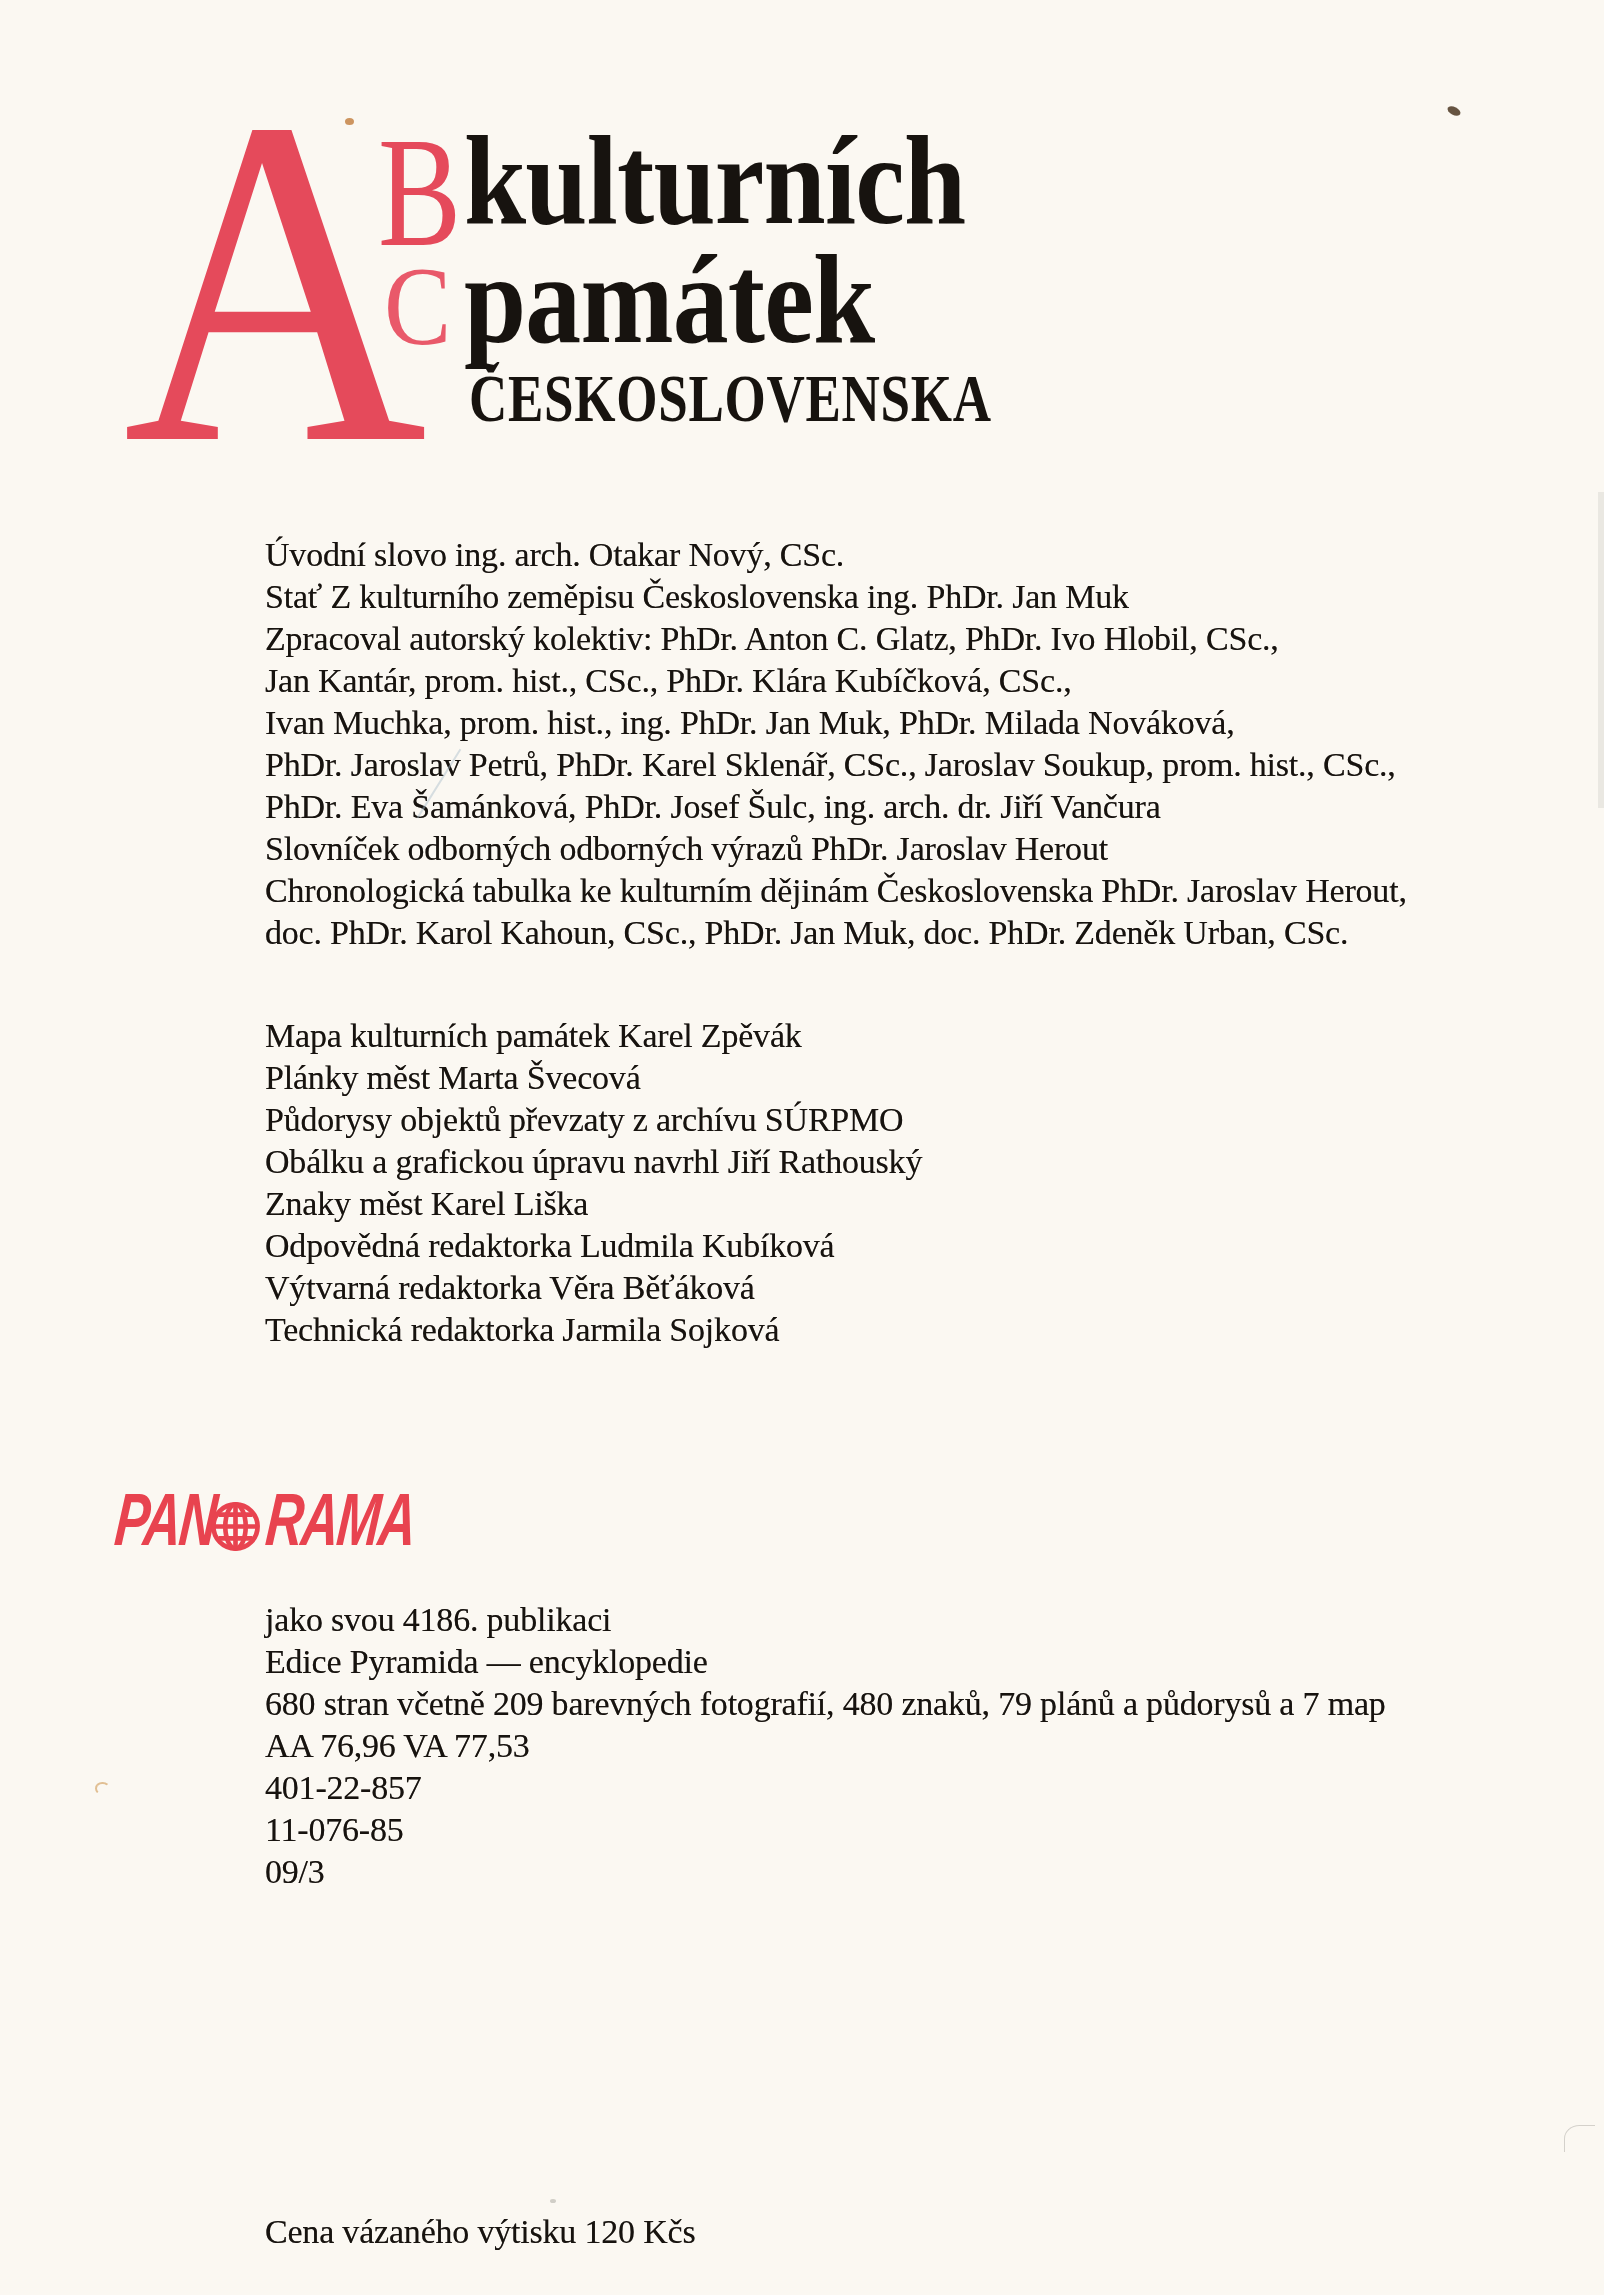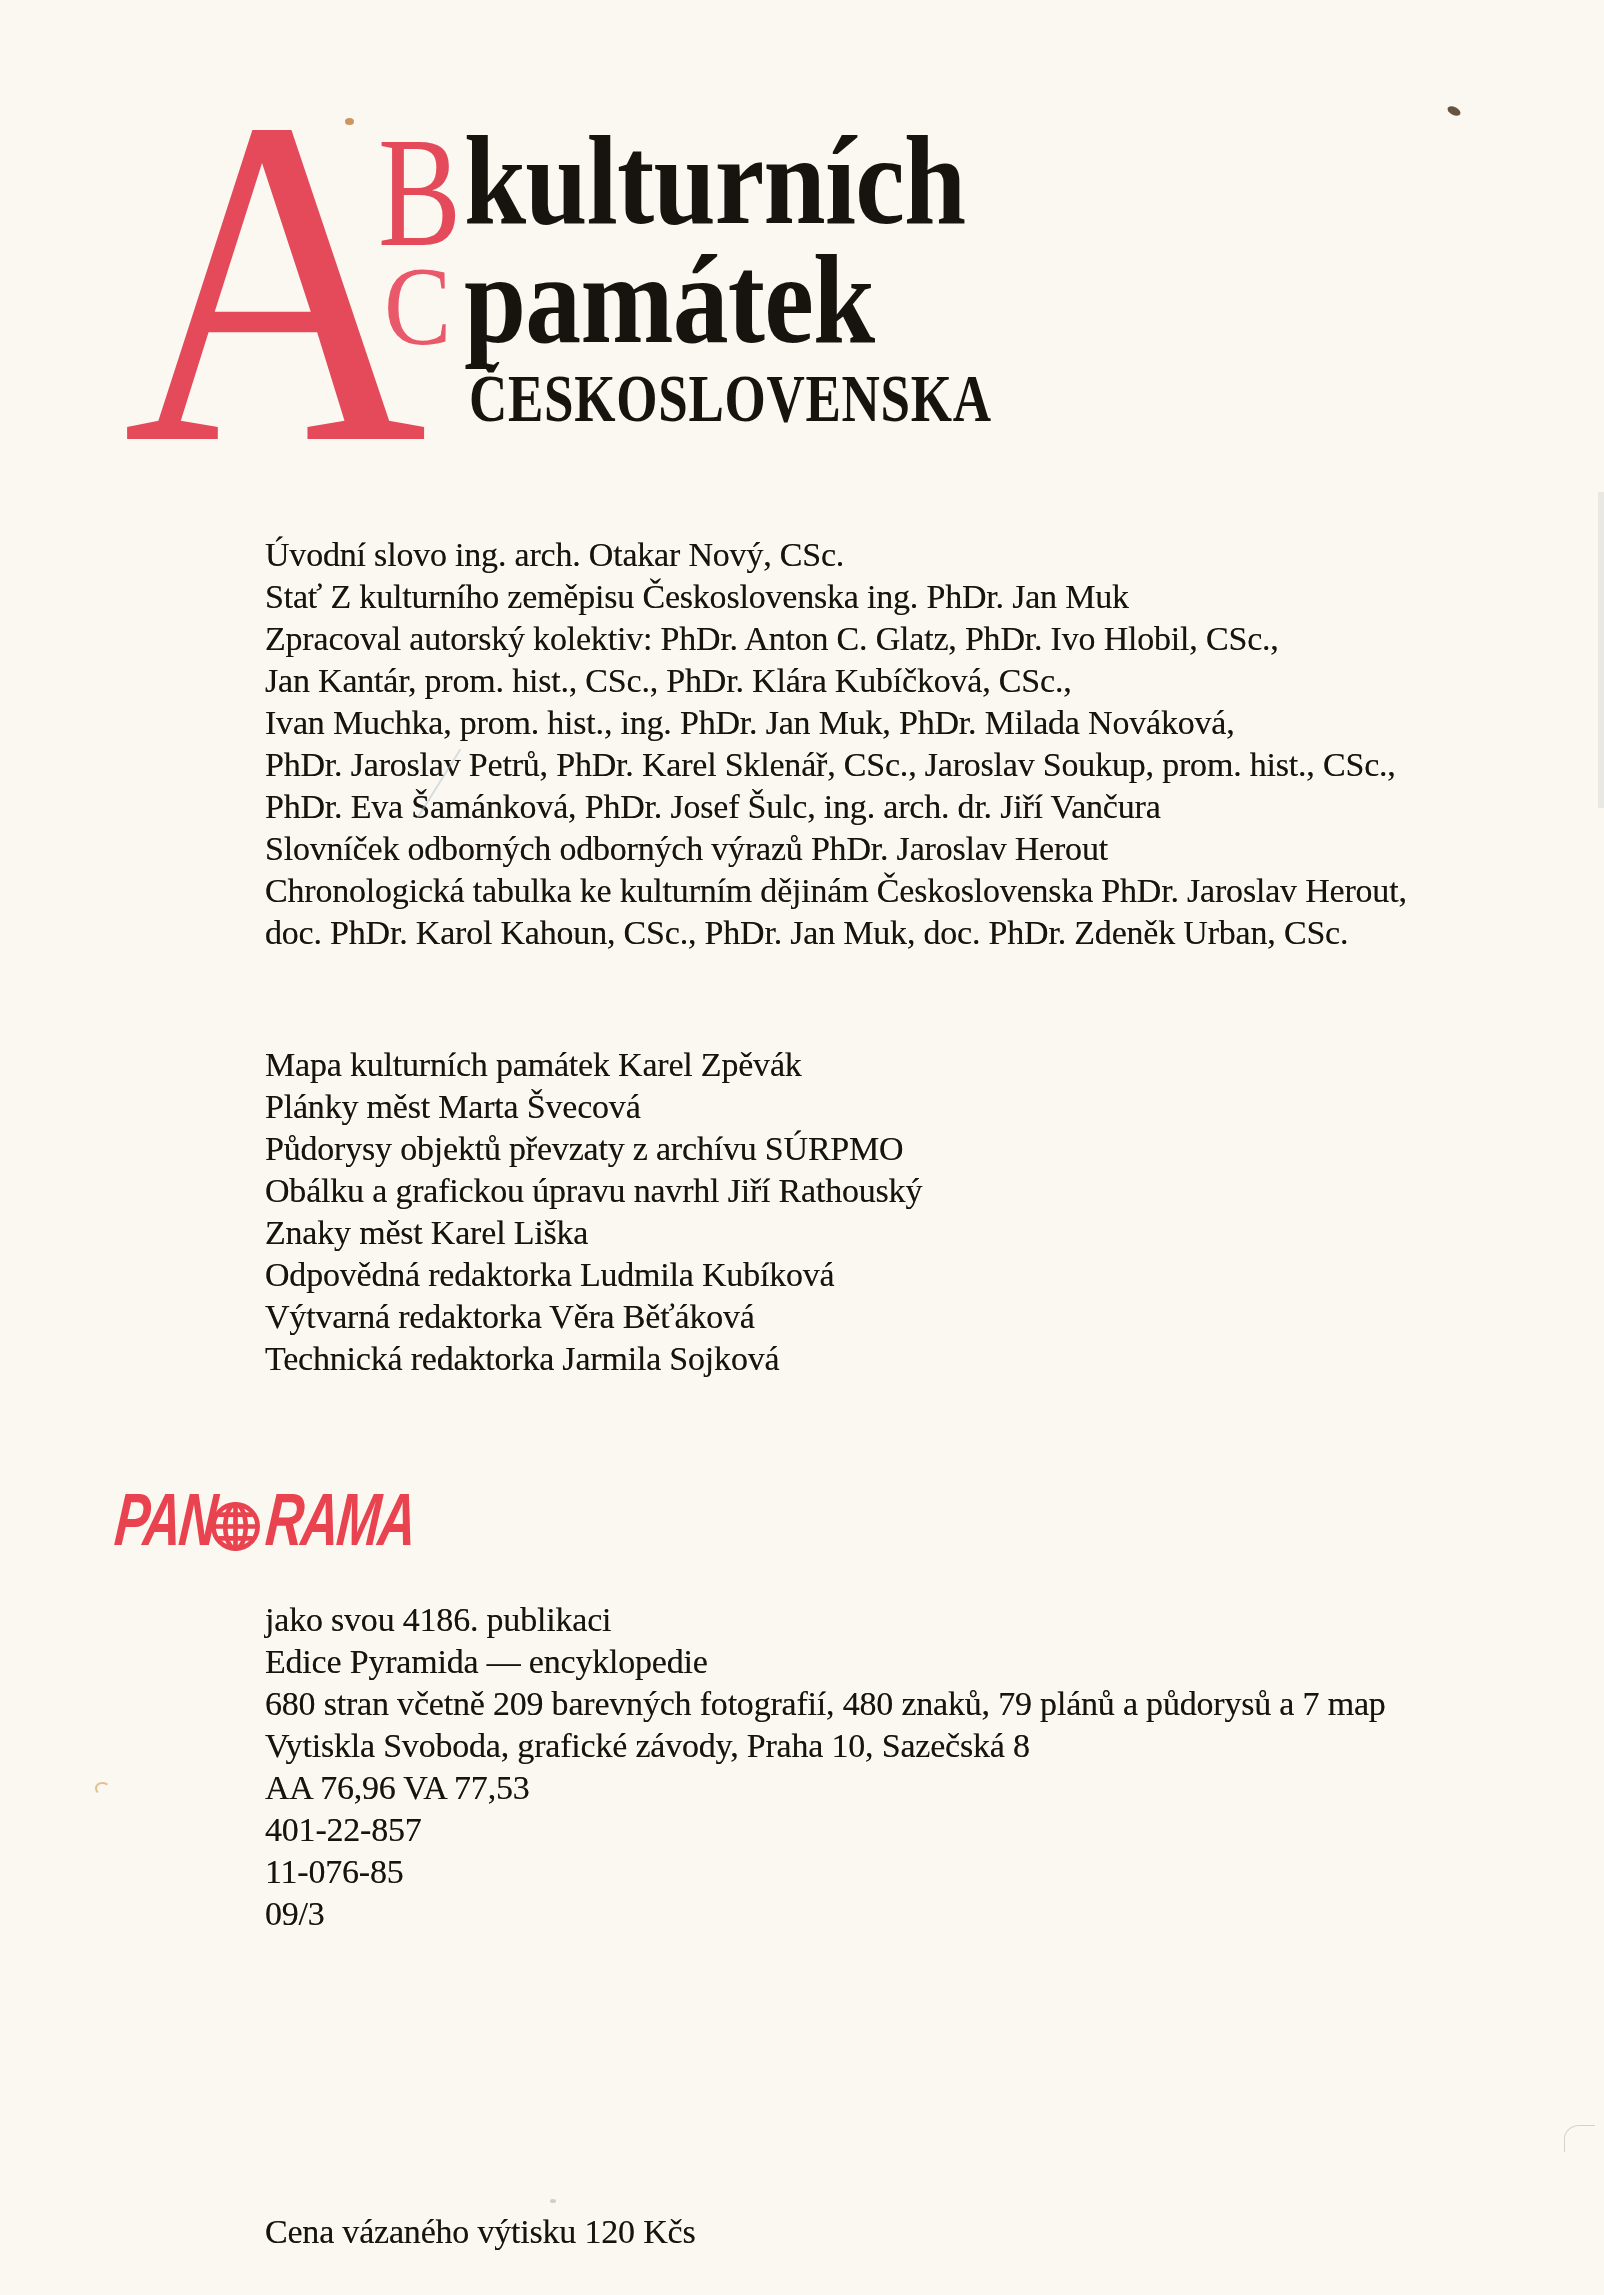--- a/index.html
+++ b/index.html
@@ -38,21 +38,21 @@
   }
   
   .text-block{
     position:absolute;left:265px;
     font-size:34px;line-height:42px;
     letter-spacing:-0.2px;
     white-space:nowrap;
     text-shadow:0 0 0.4px rgba(23,19,15,.55);
   }
   #credits-primary{top:534px;}
-  #credits-secondary{top:1044px;}
+  #credits-secondary{top:1015px;}
   #imprint-block{top:1599px;}
   #price-line{top:2211px;}
   
   #panorama-logo{
     position:absolute;left:112px;top:1482px;
     width:299px;height:79px;
   }
   .pan-seg{
     position:absolute;top:0;
     font:italic 700 74px "Liberation Sans","DejaVu Sans",sans-serif;
@@ -134,21 +134,20 @@
         <line x1="10" y1="44" x2="50" y2="44"></line>
       </g>
     </svg>
     <span class="pan-seg" id="pan-post">RAMA</span>
   </div>
 
   <div class="text-block" id="imprint-block">
     <div>jako svou 4186. publikaci</div>
     <div>Edice Pyramida — encyklopedie</div>
     <div>680 stran včetně 209 barevných fotografií, 480 znaků, 79 plánů a půdorysů a 7 map</div>
-    <div>Vytiskla Svoboda, grafické závody, Praha 10, Sazečská 8</div>
     <div>AA 76,96 VA 77,53</div>
     <div>401-22-857</div>
     <div>11-076-85</div>
     <div>09/3</div>
   </div>
 
   <div class="text-block" id="price-line">Cena vázaného výtisku 120 Kčs</div>
 
   <div class="speck" id="speck-dark"></div>
   <div class="speck" id="speck-tan"></div>

